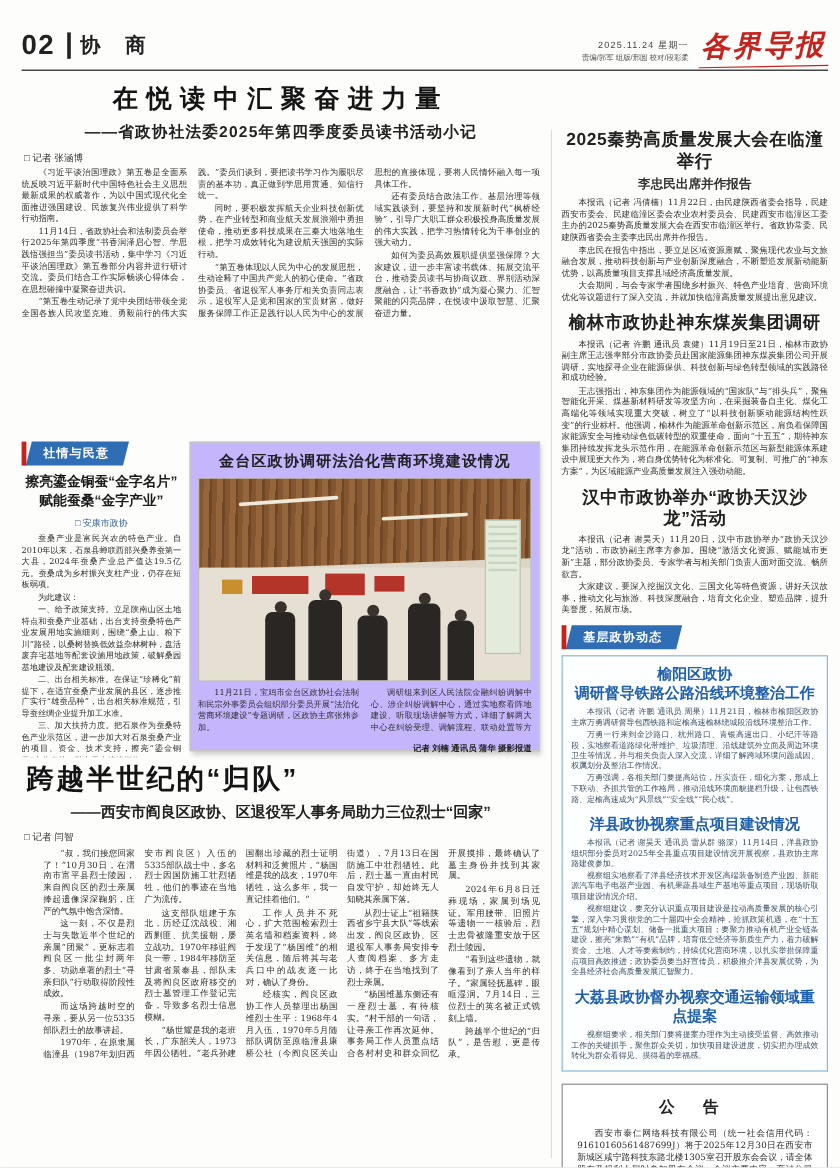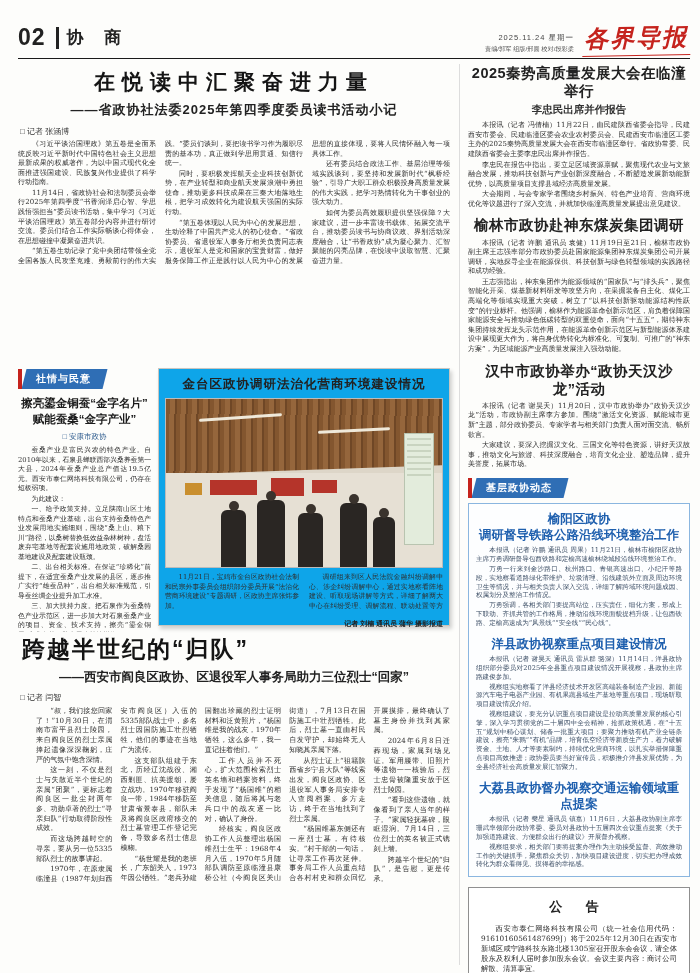--- a/index.html
+++ b/index.html
@@ -16,21 +16,21 @@
   .hdr-meta{text-align:right;line-height:1.5;padding-bottom:3px;}
   .hdr-date{font-size:7.5px;color:#444;letter-spacing:1px;}
   .hdr-staff{font-size:6.2px;color:#555;}
   .masthead{font-family:"DejaVu Serif","Liberation Serif",serif;font-style:italic;font-weight:bold;
             font-size:24px;color:#c5231d;letter-spacing:2px;transform:rotate(-1deg);
             border-bottom:1.5px solid #c5231d;padding:0 2px 1px 2px;}
   .hdr-rule{position:absolute;top:58px;left:18px;right:10px;border-top:1.6px solid #1a1a1a;}
   
   .main{position:absolute;top:64px;left:18px;right:10px;bottom:8px;display:flex;gap:9px;}
   .left-region{width:432px;flex:none;}
-  .right-region{flex:1;border-left:1px solid #ddd;padding-left:8px;}
+  .right-region{flex:1;border-left:1px solid #ddd;padding-left:8px;margin-top:44px;}
   
   .body-txt{font-family:"DejaVu Serif","Liberation Serif",serif;font-size:7px;line-height:1.37;
             color:#2e2e2e;text-align:justify;}
   .body-txt p{margin:0 0 1px 0;text-indent:2em;}
   
   .lead-title{font-size:21px;font-weight:bold;letter-spacing:7px;text-align:center;color:#141414;margin-top:4px;}
   .lead-sub{font-size:13px;font-weight:bold;text-align:center;margin-top:5px;letter-spacing:1px;}
   .lead-byline{font-size:8px;color:#333;margin:7px 0 3px 2px;}
   .lead-body{height:221px;column-count:3;column-gap:9px;overflow:hidden;}
   
@@ -39,21 +39,21 @@
   .badge{position:relative;display:inline-block;background:#2f6eb5;color:#fff;font-weight:bold;
          font-size:10px;letter-spacing:1px;padding:3px 14px 3px 12px;transform:skewX(-14deg);
          margin-left:6px;}
   .badge>span{display:inline-block;transform:skewX(14deg);}
   .badge-accent{position:absolute;left:-6px;top:0;bottom:0;width:4px;background:#c5231d;}
   .suqing-title{font-size:11.5px;font-weight:bold;text-align:center;line-height:1.35;margin-top:7px;color:#1b1b1b;}
   .suqing-byline{font-size:7.5px;text-align:center;color:#2f5d8f;margin:5px 0 4px 0;}
   .suqing-body{font-size:6.8px;line-height:1.4;overflow:hidden;height:186px;}
   
   .photo-card{flex:1;border:1px solid #c9c6c0;box-shadow:2px 3px 4px rgba(0,0,0,.18);
-              padding:5px 6px;background:#0ea5e9;}
+              padding:5px 6px;background:#c4b5fd;}
   .photo-title{font-size:12.5px;font-weight:bold;text-align:center;letter-spacing:1px;margin:2px 0 5px 0;}
   .photo{position:relative;height:168px;overflow:hidden;border:1px solid #bbb;background:#ddd6c8;}
   .ceiling{position:absolute;left:-10%;top:-6px;width:120%;height:46%;
            background:repeating-linear-gradient(93deg,#95663c 0 5px,#6f4726 5px 7px,#83562f 7px 11px);
            transform:rotate(-2deg);}
   .lightbar{position:absolute;height:3px;background:#efe9da;border-radius:2px;}
   .wall{position:absolute;left:0;top:44%;width:100%;height:56%;background:#e6e0d4;}
   .banner{position:absolute;background:#b5342a;}
   .board{position:absolute;right:3%;top:20%;width:10%;height:66%;background:#e3ecdc;border:1px solid #b9c4b0;}
   .board i{display:block;height:2px;background:#c9d4c0;margin:4px 2px;}
@@ -131,21 +131,21 @@
           <div class="badge">
             <span class="badge-accent"></span>
             <span>社情与民意</span>
           </div>
           <div class="suqing-title">
             <div>擦亮鎏金铜蚕“金字名片”</div>
             <div>赋能蚕桑“金字产业”</div>
           </div>
           <div class="suqing-byline">□  安康市政协</div>
           <div class="suqing-body body-txt">
-              <p>蚕桑产业是富民兴农的特色产业。自2010年以来，石泉县蝉联西部兴桑养蚕第一大县，2024年蚕桑产业总产值达19.5亿元。西安市泰仁网络科技有限公司，仍存在短板弱项。</p>
+              <p>蚕桑产业是富民兴农的特色产业。自2010年以来，石泉县蝉联西部兴桑养蚕第一大县，2024年蚕桑产业总产值达19.5亿元。蚕桑成为乡村振兴支柱产业，仍存在短板弱项。</p>
               <p>为此建议：</p>
               <p>一、给予政策支持。立足陕南山区土地特点和蚕桑产业基础，出台支持蚕桑特色产业发展用地实施细则，围绕“桑上山、粮下川”路径，以桑树替换低效益杂林树种，盘活废弃宅基地等配套设施用地政策，破解桑园基地建设及配套建设瓶颈。</p>
               <p>二、出台相关标准。在保证“珍稀化”前提下，在适宜蚕桑产业发展的县区，逐步推广实行“雄蚕品种”，出台相关标准规范，引导蚕丝绸企业提升加工水准。</p>
               <p>三、加大扶持力度。把石泉作为蚕桑特色产业示范区，进一步加大对石泉蚕桑产业的项目、资金、技术支持，擦亮“鎏金铜蚕”文化名片，助力蚕农持续增收。</p>
             </div>
         </div>
 
         <div class="photo-card">
           <div class="photo-title">金台区政协调研法治化营商环境建设情况</div>
           <div class="photo">
@@ -253,21 +253,20 @@
           <div class="b-title">洋县政协视察重点项目建设情况</div>
           <div class="b-body body-txt">
               <p>本报讯（记者 谢昊天 通讯员 雷从群 骆深）11月14日，洋县政协组织部分委员对2025年全县重点项目建设情况开展视察，县政协主席路建俊参加。</p>
               <p>视察组实地察看了洋县经济技术开发区高端装备制造产业园、新能源汽车电子电器产业园、有机果蔬县域生产基地等重点项目，现场听取项目建设情况介绍。</p>
               <p>视察组建议，要充分认识重点项目建设是拉动高质量发展的核心引擎，深入学习贯彻党的二十届四中全会精神，抢抓政策机遇，在“十五五”规划中精心谋划、储备一批重大项目；要聚力推动有机产业全链条建设，擦亮“朱鹮”“有机”品牌，培育低空经济等新质生产力，着力破解资金、土地、人才等要素制约，持续优化营商环境，以扎实举措保障重点项目高效推进；政协委员要当好宣传员，积极推介洋县发展优势，为全县经济社会高质量发展汇智聚力。</p>
             </div>
         </div>
         <div class="b-art" style="margin-bottom:0;">
           <div class="b-title">大荔县政协督办视察交通运输领域重点提案</div>
           <div class="b-body body-txt">
-              <p>本报讯（记者 樊星 通讯员 镇嘉）11月6日，大荔县政协副主席李珊武率领部分政协常委、委员对县政协十五届四次会议重点提案《关于加强道路建设、方便群众出行的建议》开展督办视察。</p>
               <p>视察组要求，相关部门要将提案办理作为主动接受监督、高效推动工作的关键抓手，聚焦群众关切，加快项目建设进度，切实把办理成效转化为群众看得见、摸得着的幸福感。</p>
             </div>
         </div>
       </div>
 
       <div class="notice">
         <div class="notice-title">公  告</div>
         <div class="notice-body body-txt">
           <p>西安市泰仁网络科技有限公司（统一社会信用代码：91610160561487699J）将于2025年12月30日在西安市新城区咸宁路科技东路北楼1305室召开股东会会议，请全体股东及权利人届时参加股东会议。会议主要内容：商讨公司解散、清算事宜。</p>
         </div>

